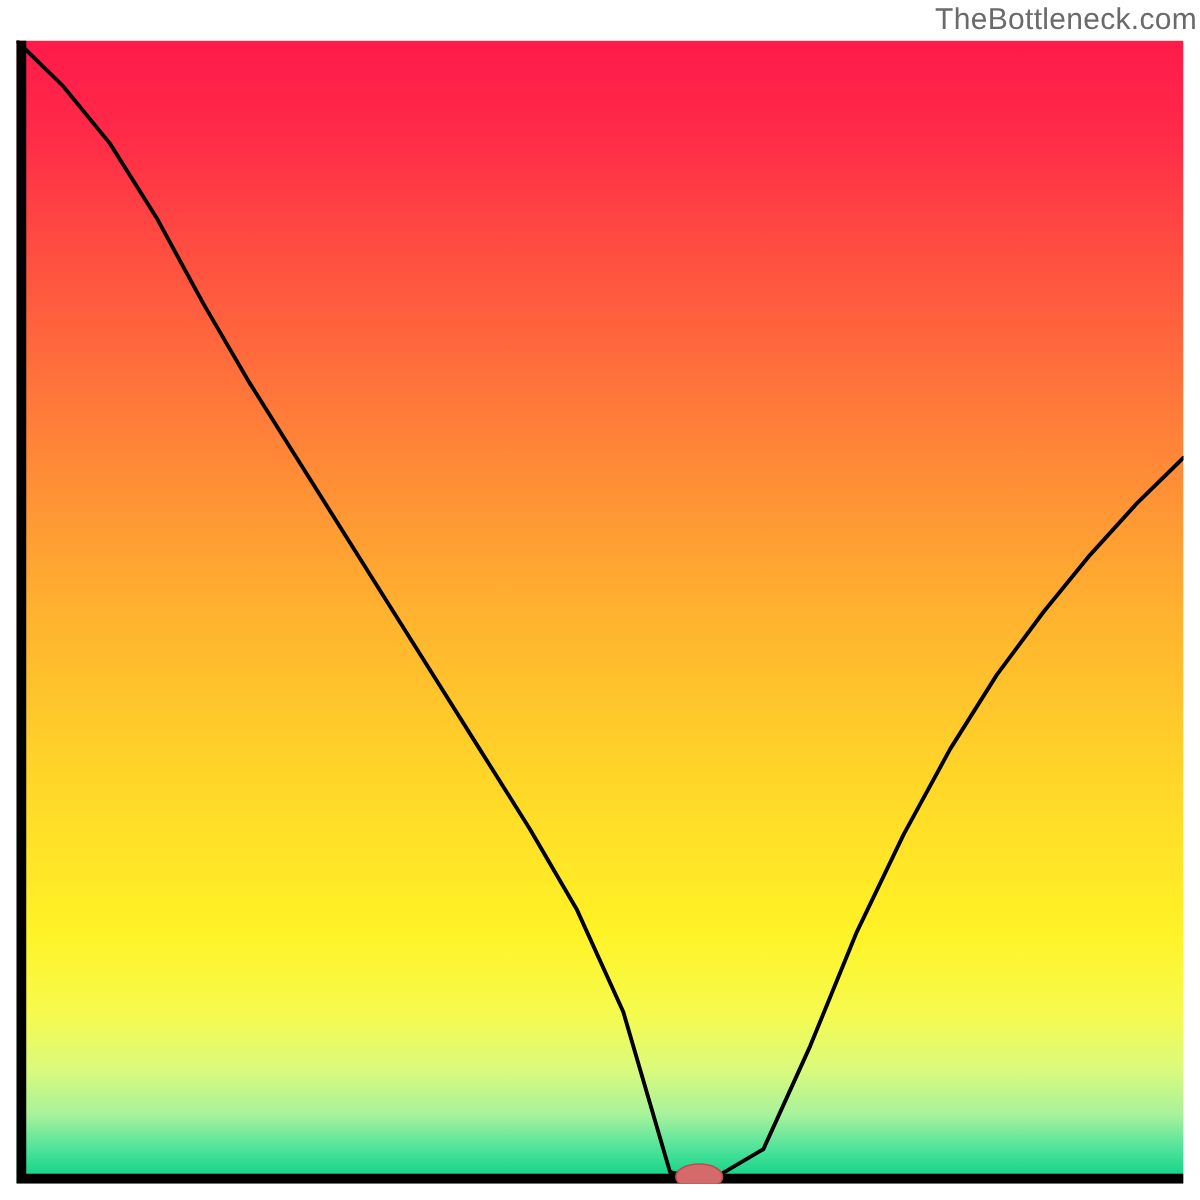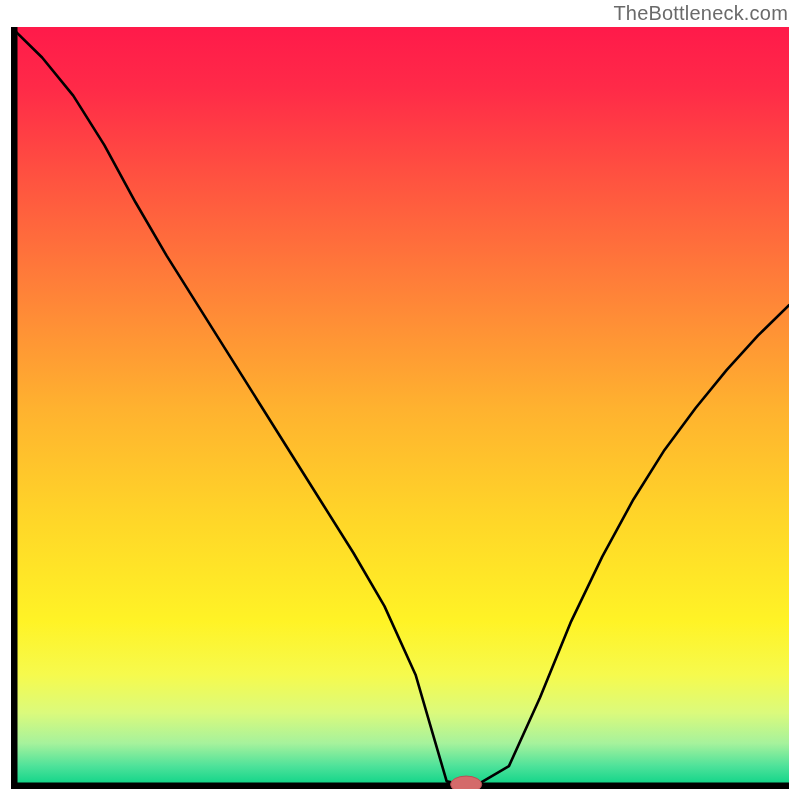--- a/index.html
+++ b/index.html
@@ -12,21 +12,21 @@
     font-family: Arial, Helvetica, sans-serif;
   }
   .wrap {
     width: 800px;
     height: 800px;
     position: relative;
   }
   .attribution {
     position: absolute;
     top: 2px;
-    right: 12px;
+    right: 2px;
     color: #6a6a6a;
     font-size: 20px;
     font-weight: 500;
     letter-spacing: 0.2px;
   }
   .frame {
     position: absolute;
     left: 11px;
     top: 27px;
     width: 778px;

